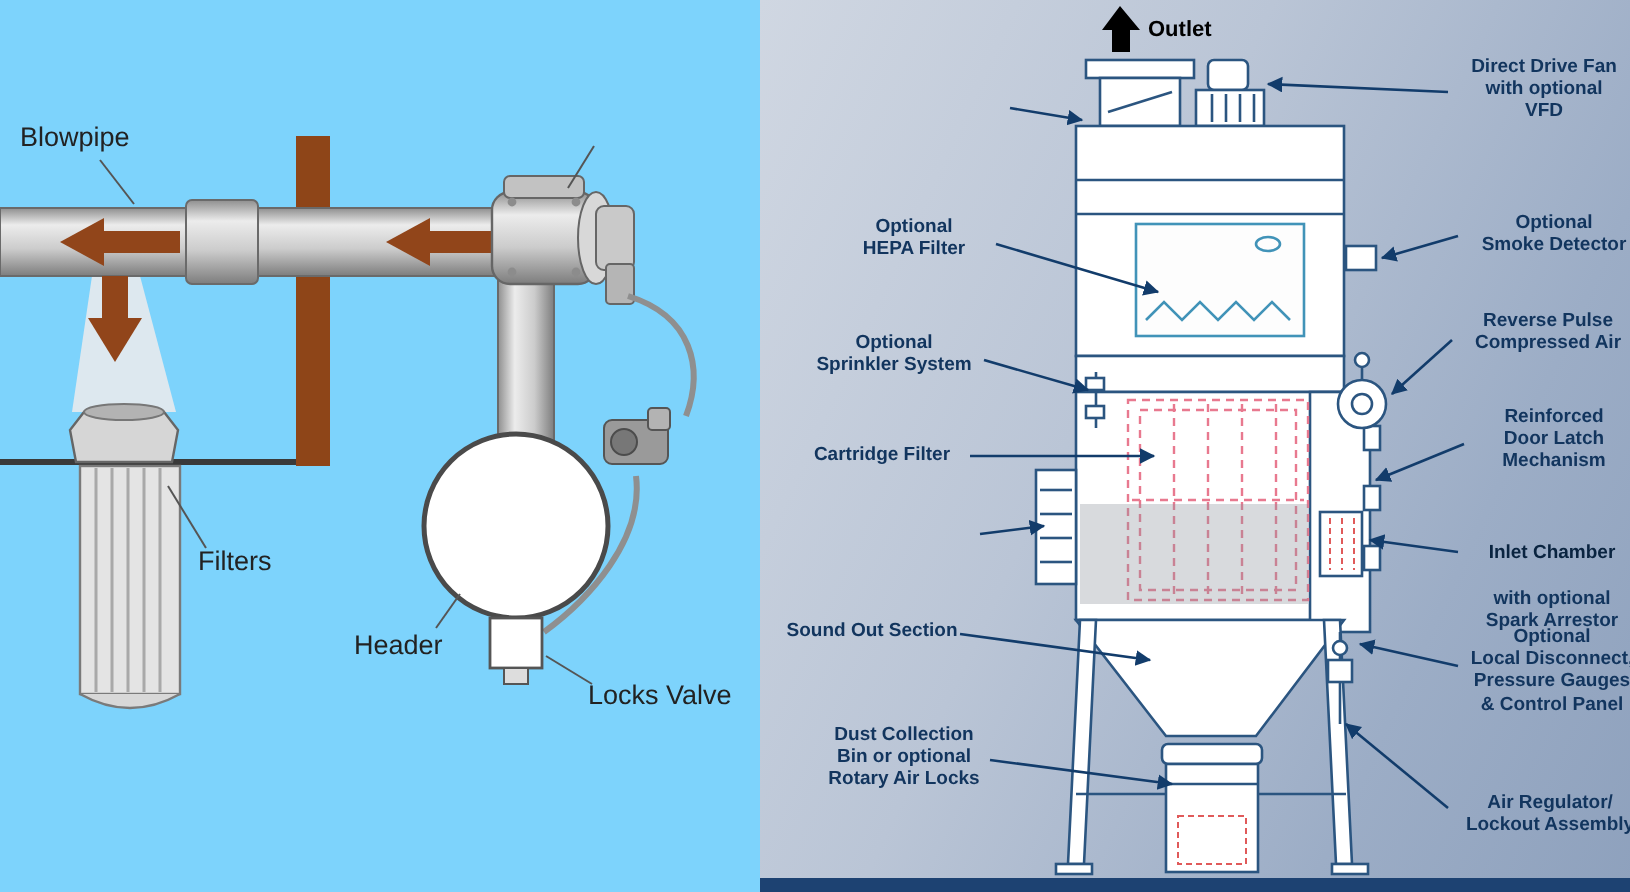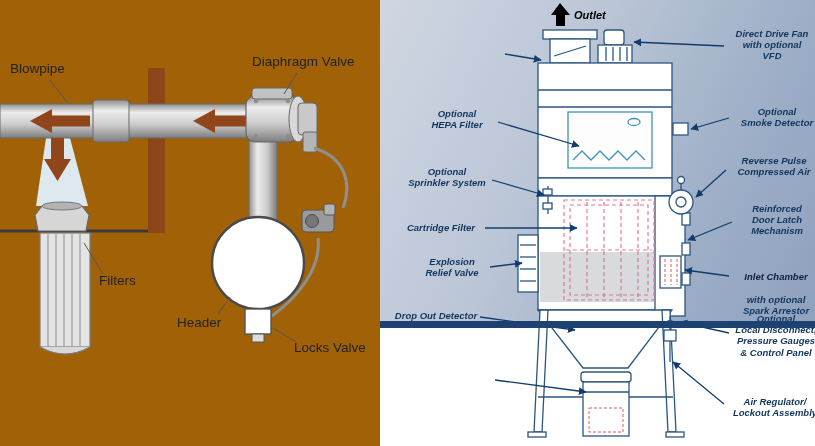--- a/index.html
+++ b/index.html
@@ -1,21 +1,21 @@
 <!DOCTYPE html>
 <html><head>
 <meta charset="utf-8">
 <style>
   html,body { margin:0; padding:0; }
   body { width:815px; height:446px; overflow:hidden; background:#fff;
          font-family:"Liberation Sans", sans-serif; }
   .canvas { position:relative; width:815px; height:446px; }
-  .left-panel { position:absolute; left:0; top:0; width:380px; height:446px; background:#a16207; }
-  .right-panel { position:absolute; left:380px; top:0; width:435px; height:328px;
-                 background:linear-gradient(115deg,#d0d7e2 0%,#bac5d6 40%,#9cadc6 75%,#8ea1bd 100%);font-style:italic; }
+  .left-panel { position:absolute; left:0; top:0; width:380px; height:446px; background:#7dd3fc; }
+  .right-panel { position:absolute; left:380px; top:0; width:435px; height:446px;
+                 background:linear-gradient(115deg,#d0d7e2 0%,#bac5d6 40%,#9cadc6 75%,#8ea1bd 100%); }
   .bottom-bar { position:absolute; left:0; bottom:0; width:435px; height:7px; background:#1d4272; }
   svg { position:absolute; left:0; top:0; }
   .lbl { position:absolute; font-size:9.5px; font-weight:600; line-height:1.18;
          color:#12355e; text-align:center; white-space:pre-line; }
   .lbl .bold-line { display:block; font-weight:800; color:#0a2440; }
   .lbl .rest-line { display:block; white-space:pre-line; }
   .lbl-left { position:absolute; font-size:13.5px; font-weight:400; color:#222222; white-space:nowrap; }
   .outlet-lbl { position:absolute; font-size:11px; font-weight:700; color:#000; }
 </style>
 </head>
@@ -113,21 +113,20 @@
       <g stroke="#555" stroke-width="1">
         <line x1="50" y1="80" x2="67" y2="102"></line>
         <line x1="297" y1="73" x2="284" y2="94"></line>
         <line x1="103" y1="274" x2="84" y2="243"></line>
         <line x1="218" y1="314" x2="230" y2="297"></line>
         <line x1="296" y1="342" x2="273" y2="328"></line>
       </g>
     </svg>
 
     <div class="lbl-left" style="left:10px; top:61px;">Blowpipe</div>
-    <div class="lbl-left" style="left:252px; top:54px;">Diaphragm Valve</div>
     <div class="lbl-left" style="left:99px; top:273px;">Filters</div>
     <div class="lbl-left" style="left:177px; top:315px;">Header</div>
     <div class="lbl-left" style="left:294px; top:340px;">Locks Valve</div>
   </div>
 
   <div class="right-panel">
     <svg width="435" height="439" viewBox="0 0 435 439">
       <defs>
         <marker id="ah" markerWidth="8" markerHeight="8" refX="5.5" refY="3" orient="auto">
           <path d="M0,0 L6,3 L0,6 Z" fill="#123c6b"></path>
@@ -240,23 +239,24 @@
       </g>
     </svg>
 
     <div class="outlet-lbl" style="left:194px; top:9px;">Outlet</div>
 
     <div class="lbl" style="left:32px;  top:108px; width:90px;">Optional
 HEPA Filter</div>
     <div class="lbl" style="left:17px;  top:166px; width:100px;">Optional
 Sprinkler System</div>
     <div class="lbl" style="left:6px;   top:222px; width:110px;">Cartridge Filter</div>
-    <div class="lbl" style="left:27px;  top:256px; width:90px;">Explosion
-Relief Valve</div>
-    <div class="lbl" style="left:1px;   top:310px; width:110px;">Drop Out Detector</div>
+    <div class="lbl" style="left:1px;   top:310px; width:110px;">Sound Out Section</div>
+    <div class="lbl" style="left:22px;  top:362px; width:100px;">Dust Collection
+Bin or optional
+Rotary Air Locks</div>
 
     <div class="lbl" style="left:347px; top:28px;  width:90px;">Direct Drive Fan
 with optional
 VFD</div>
     <div class="lbl" style="left:352px; top:106px; width:90px;">Optional
 Smoke Detector</div>
     <div class="lbl" style="left:349px; top:155px; width:90px;">Reverse Pulse
 Compressed Air</div>
     <div class="lbl" style="left:355px; top:203px; width:84px;">Reinforced
 Door Latch

